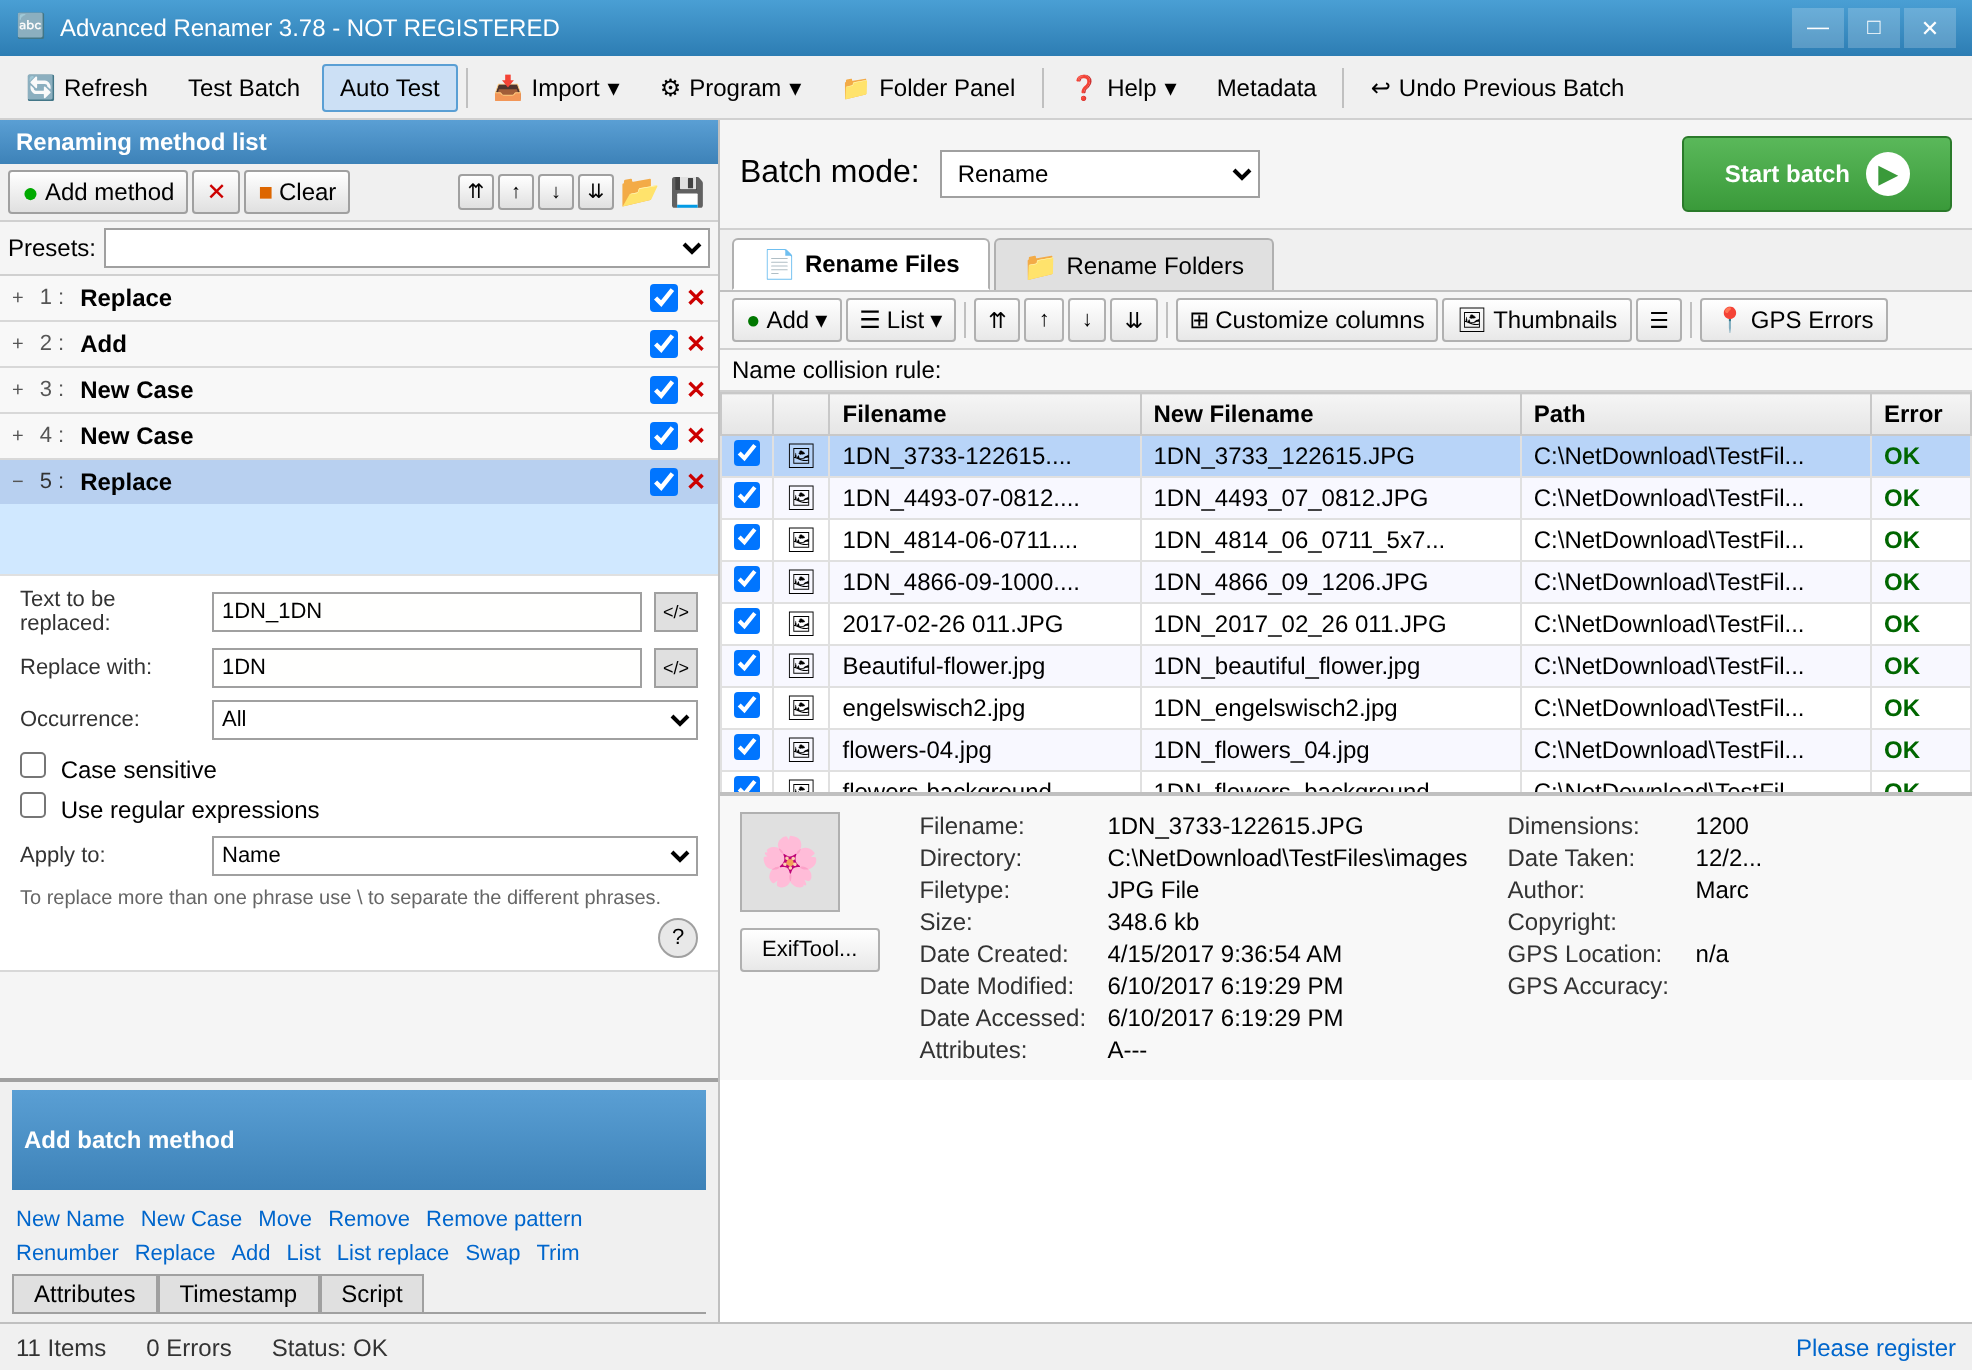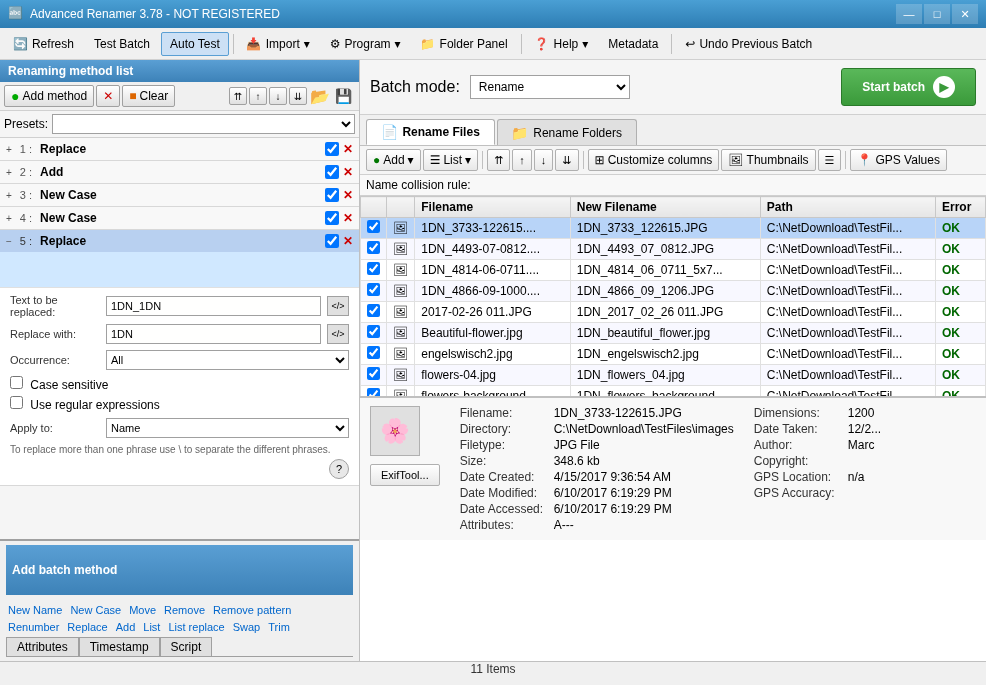--- a/index.html
+++ b/index.html
@@ -386,21 +386,20 @@
     
     .statusbar {
       height: 24px;
       background: #f0f0f0;
       border-top: 1px solid #c0c0c0;
       display: flex;
       align-items: center;
       padding: 0 8px;
       gap: 20px;
       font-size: 11px;
-      flex-direction: column;
     }
     .statusbar-item { color: #333; }
     .statusbar-link { color: #0066cc; cursor: pointer; text-decoration: none; margin-left: auto; }
 
     
     ::-webkit-scrollbar { width: 8px; height: 8px; }
     ::-webkit-scrollbar-track { background: #f0f0f0; }
     ::-webkit-scrollbar-thumb { background: #b0b0b0; border-radius: 2px; }
 
     .arrow-btn {
@@ -684,21 +683,21 @@
         <span>Customize columns</span>
       </button>
       <button class="ft-btn">
         <span>🖼</span>
         <span>Thumbnails</span>
       </button>
       <button class="ft-btn">☰</button>
       <div class="ft-separator"></div>
       <button class="ft-btn">
         <span>📍</span>
-        <span>GPS Values</span>
+        <span>GPS Errors</span>
       </button>
     </div>
 
     <div class="collision-bar">
       <span>Name collision rule:</span>
     </div>
 
     <div class="file-table-container">
       <table class="file-table">
         <thead>

